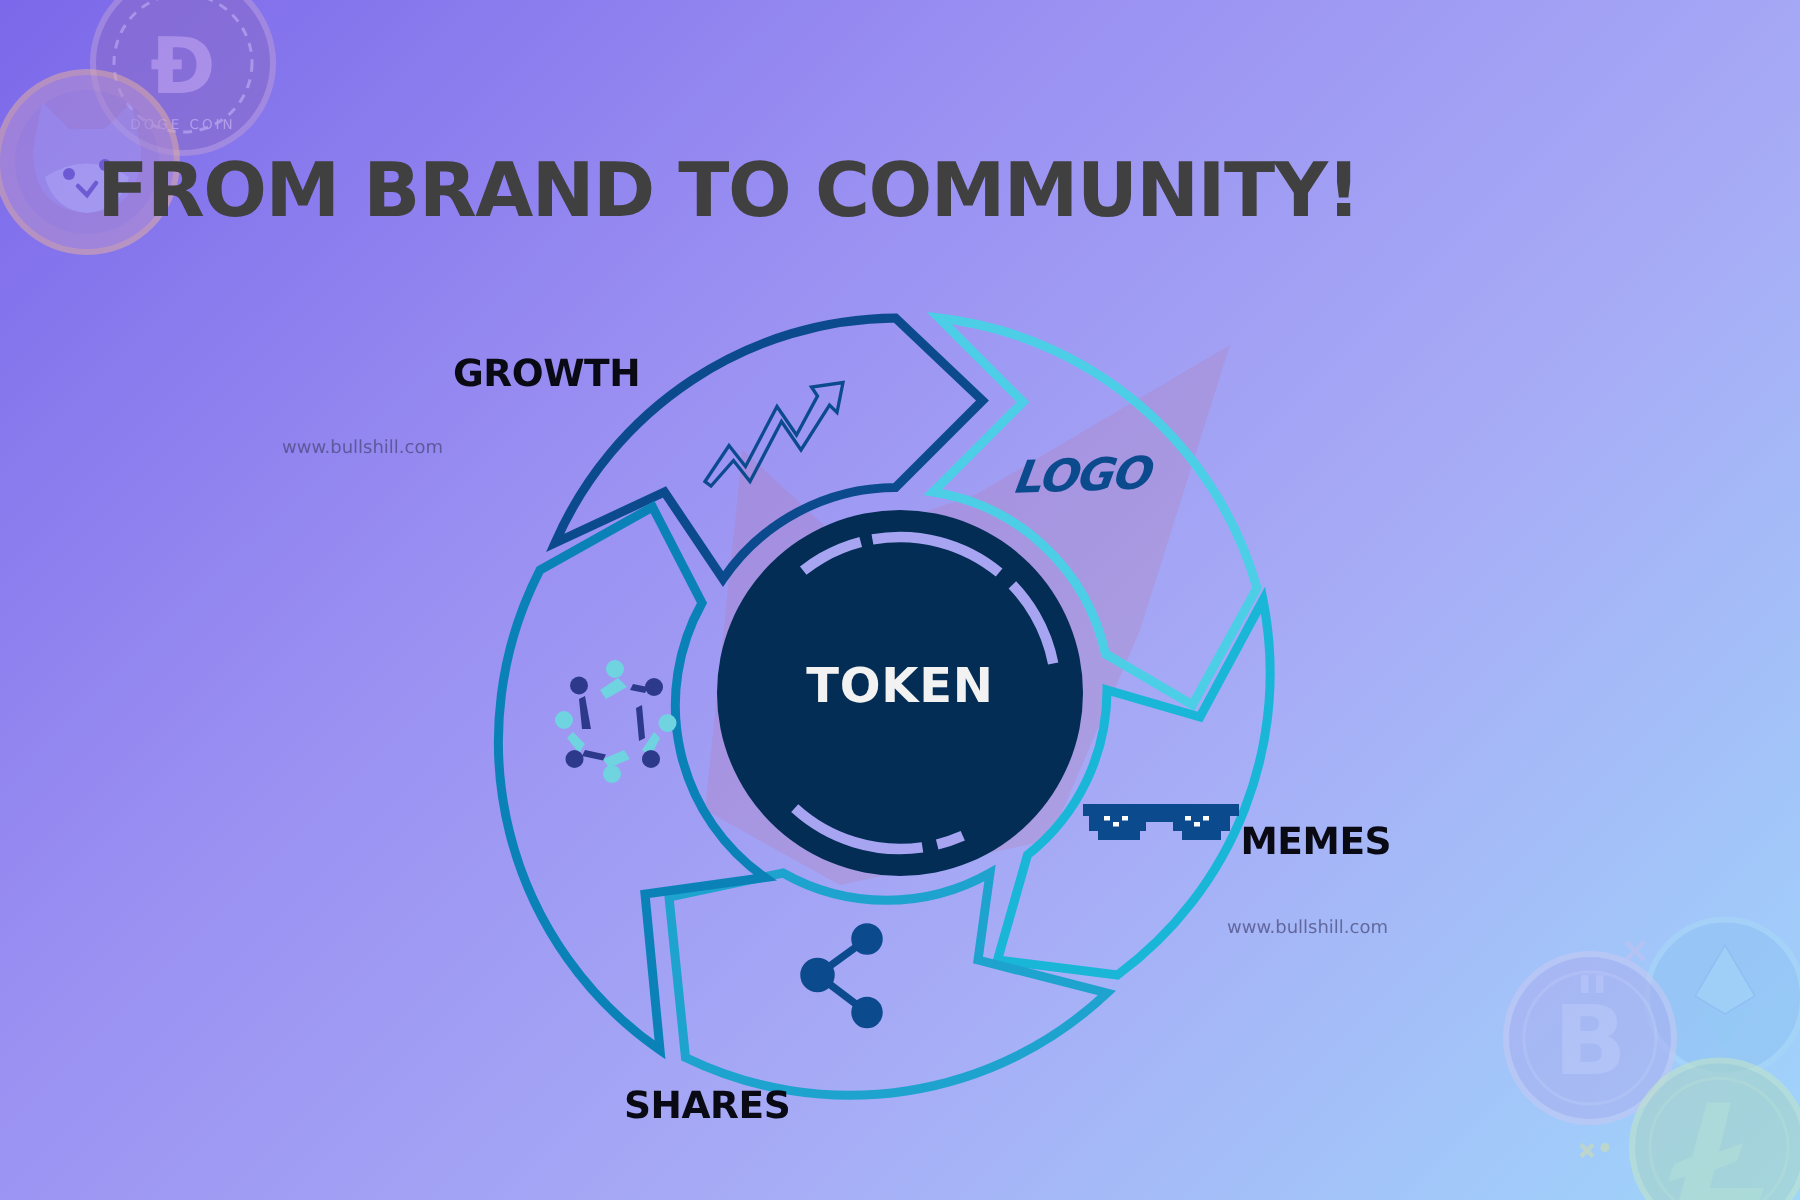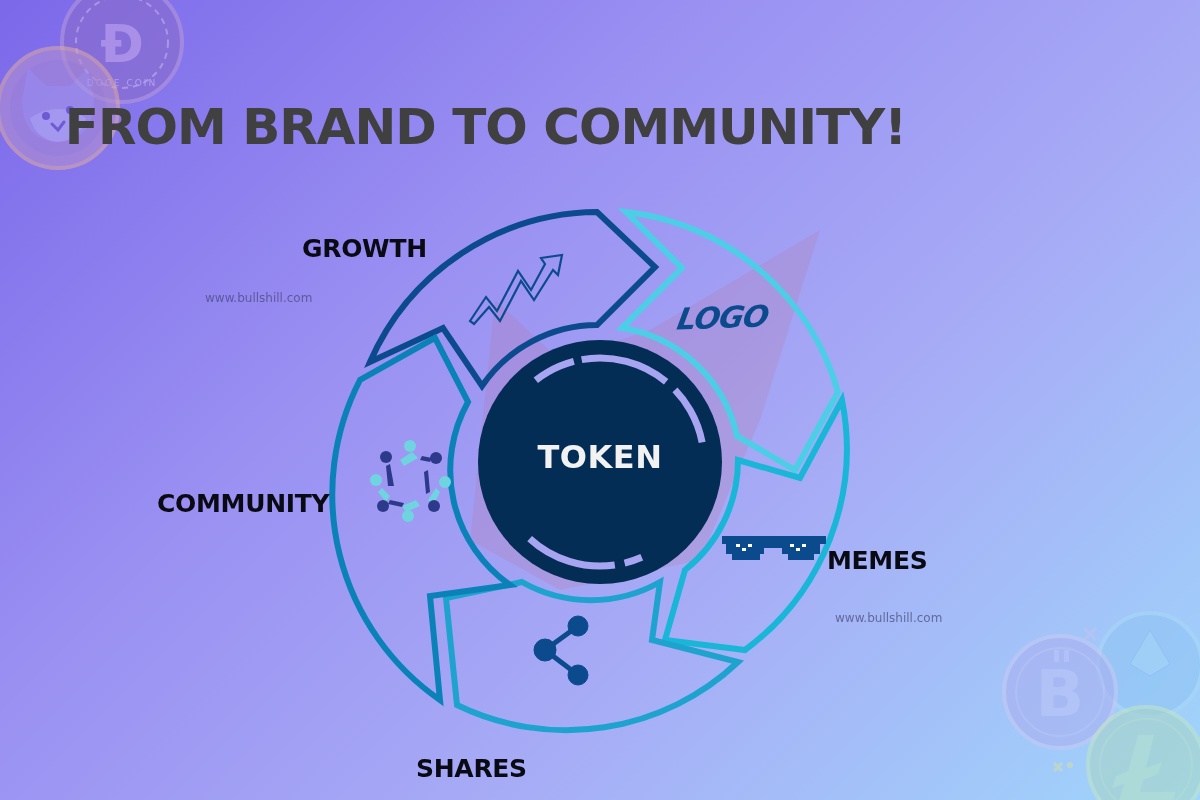--- a/index.html
+++ b/index.html
@@ -13,21 +13,21 @@
     position: absolute; left: 0; width: 971px; top: 98px; text-align: center;
     font-family: "DejaVu Sans", sans-serif; font-weight: bold; font-size: 50px;
     letter-spacing: -1px; color: #404040;
   }
   .label {
     position: absolute; font-family: "DejaVu Sans", sans-serif; font-weight: bold;
     font-size: 25px; color: #0a0a14; white-space: nowrap; letter-spacing: -0.3px;
   }
   .watermark {
     position: absolute; font-family: "DejaVu Sans", sans-serif; font-size: 12px;
-    color: rgba(70, 70, 120, 0.7); white-space: nowrap; margin-left: 17px;
+    color: rgba(70, 70, 120, 0.7); white-space: nowrap;
   }
   svg.diagram { position: absolute; left: 0; top: 0; }
   .token-text {
     position: absolute; left: 480px; top: 438px; width: 240px; text-align: center;
     font-family: "DejaVu Sans", sans-serif; font-weight: bold; font-size: 32px;
     color: #f2f2f2; letter-spacing: 0.5px;
   }
   .logo-text {
     position: absolute; left: 678px; top: 300px; font-family: "DejaVu Sans", sans-serif;
     font-weight: bold; font-style: italic; font-size: 30px; color: #0c4a8e;
@@ -159,18 +159,17 @@
     </g>
   </svg>
 
   <div class="title">FROM BRAND TO COMMUNITY!</div>
 
   <div class="token-text">TOKEN</div>
   <div class="logo-text">LOGO</div>
 
   <div class="label" style="left:302px; top:234px;">GROWTH</div>
   <div class="label" style="left:827px; top:546px;">MEMES</div>
-  <div class="label" style="left:416px; top:754px;">SHARES</div>
-  <div class="label" style="left:157px; top:489px;">COMMUNITY</div>
+  <div class="label" style="left:416px; top:722px;">SHARES</div>
 
   <div class="watermark" style="left:188px; top:291px;">www.bullshill.com</div>
   <div class="watermark" style="left:818px; top:611px;">www.bullshill.com</div>
 </div>
 
 </body></html>

